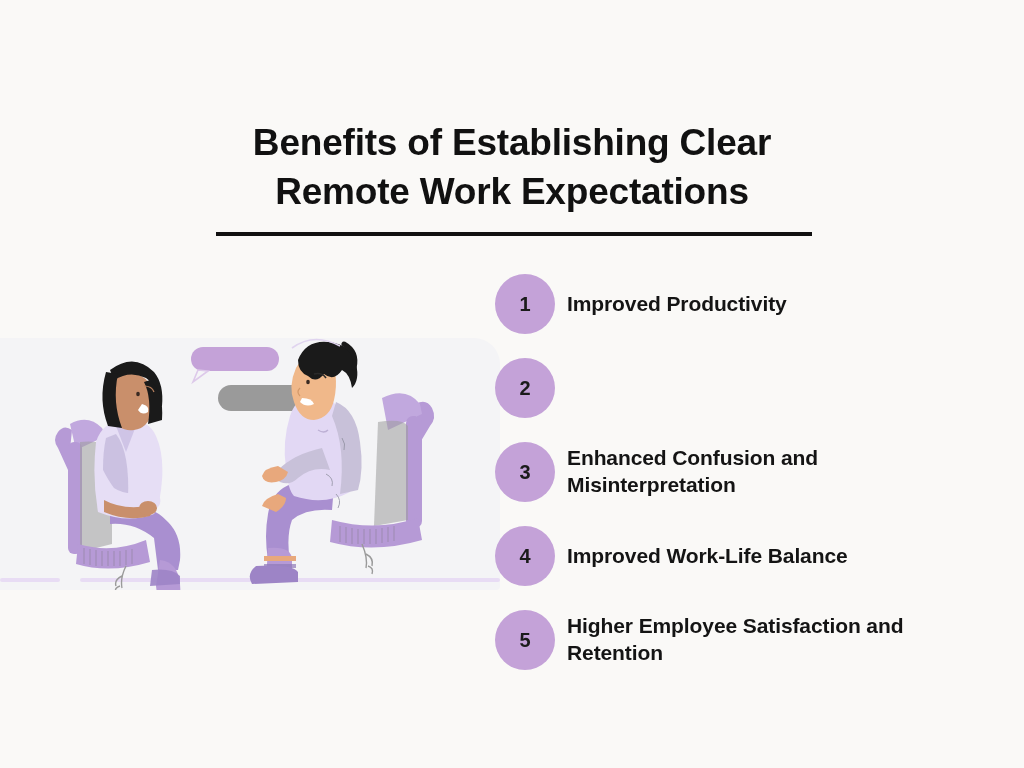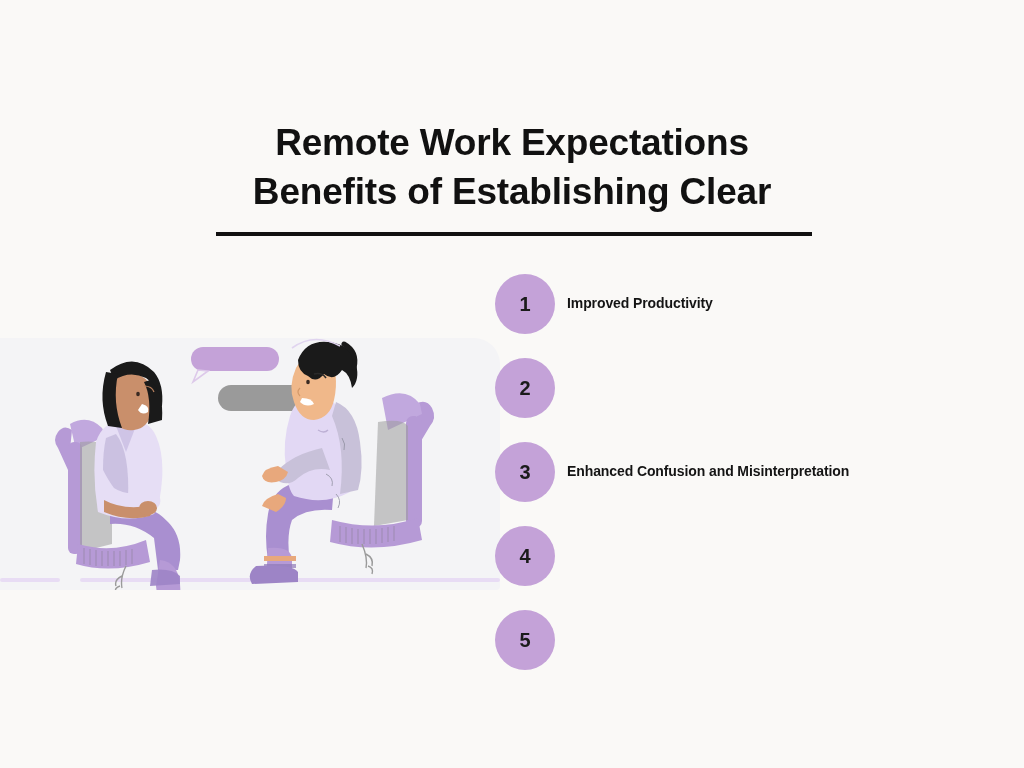--- a/index.html
+++ b/index.html
@@ -81,36 +81,36 @@
     flex:0 0 60px;
     display:flex;
     align-items:center;
     justify-content:center;
     font-size:20px;
     font-weight:bold;
     color:#1b1b1b;
   }
   .benefit-label {
     margin-left:12px;
-    font-size:14px;
+    font-size:21px;
     font-weight:bold;
     color:#141414;
     line-height:1.28;
     max-width:390px;
     letter-spacing:-0.1px;
   }
 </style>
 </head>
 <body>
 
 <div class="slide">
 
   <div class="title-block">
+    <div class="slide-title">Benefits of Establishing Clear</div>
     <div class="slide-title">Remote Work Expectations</div>
-    <div class="slide-title">Benefits of Establishing Clear</div>
   </div>
   <div class="title-rule"></div>
 
   <div class="illus-panel">
     <svg class="illus-svg" width="508" height="252" viewBox="0 0 508 252" xmlns="http://www.w3.org/2000/svg">
 
       <rect x="8" y="240" width="60" height="4" rx="2" fill="#e8dcf4"></rect>
       <rect x="88" y="240" width="420" height="4" rx="2" fill="#e8dcf4"></rect>
 
       <g>
@@ -232,21 +232,23 @@
       <div class="badge">2</div>
     </div>
 
     <div class="benefit-row r2">
       <div class="badge">3</div>
       <div class="benefit-label">Enhanced Confusion and Misinterpretation</div>
     </div>
 
     <div class="benefit-row r3">
       <div class="badge">4</div>
+      <div class="benefit-label">Improved Work-Life Balance</div>
     </div>
 
     <div class="benefit-row r4">
       <div class="badge">5</div>
+      <div class="benefit-label">Higher Employee Satisfaction and Retention</div>
     </div>
 
   </div>
 
 </div>
 
 </body></html>

